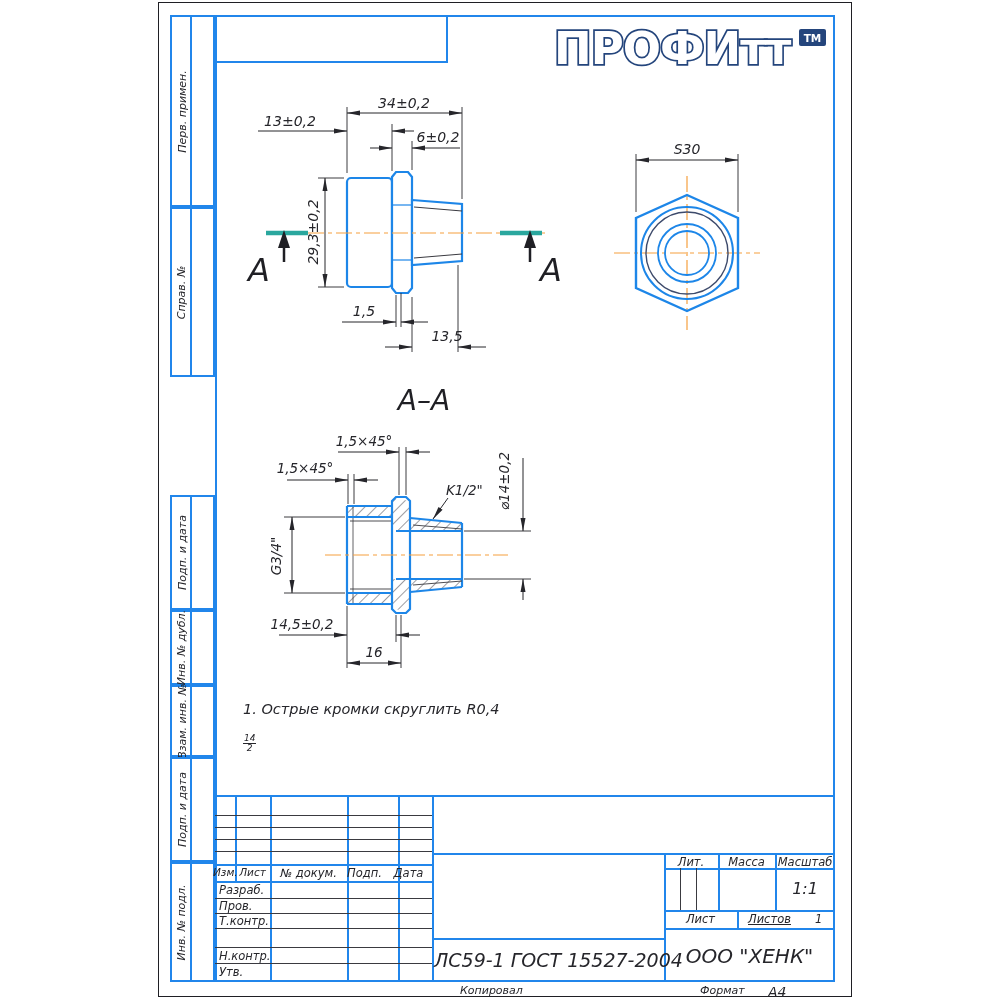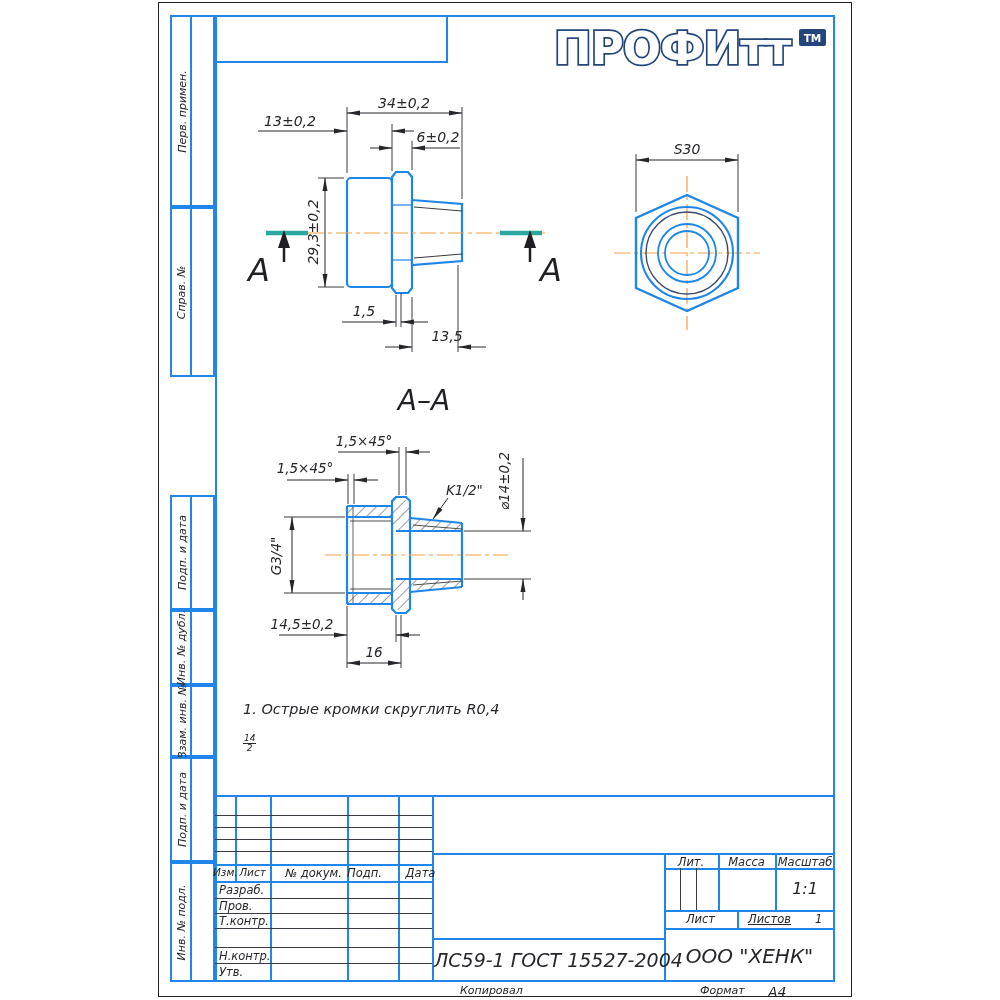--- a/index.html
+++ b/index.html
@@ -278,23 +278,23 @@
   <div class="abs bk-h" style="left:215px;top:913px;width:217px;"></div>
   <div class="abs bk-h" style="left:215px;top:928px;width:217px;"></div>
   <div class="abs bk-h" style="left:215px;top:947px;width:217px;"></div>
   <div class="abs bk-h" style="left:215px;top:963px;width:217px;"></div>
 
   <div class="abs bk-v" style="left:680px;top:868px;height:42px;"></div>
   <div class="abs bk-v" style="left:696px;top:868px;height:42px;"></div>
 
   <div class="abs lbl ctr" style="left:213px;top:866px;width:24px;font-size:10.5px;">Изм.</div>
   <div class="abs lbl ctr" style="left:235px;top:866px;width:35px;font-size:10.5px;">Лист</div>
-  <div class="abs lbl ctr" style="left:270px;top:866px;width:87px;">№ докум.</div>
+  <div class="abs lbl ctr" style="left:270px;top:866px;width:77px;">№ докум.</div>
   <div class="abs lbl ctr" style="left:347px;top:866px;width:35px;">Подп.</div>
-  <div class="abs lbl ctr" style="left:398px;top:866px;width:45px;">Дата</div>
+  <div class="abs lbl ctr" style="left:386px;top:866px;width:45px;">Дата</div>
 
   <div class="abs lbl" style="left:219px;top:883px;">Разраб.</div>
   <div class="abs lbl" style="left:219px;top:899px;">Пров.</div>
   <div class="abs lbl" style="left:219px;top:914px;">Т.контр.</div>
   <div class="abs lbl" style="left:219px;top:949px;">Н.контр.</div>
   <div class="abs lbl" style="left:219px;top:965px;">Утв.</div>
 
   <div class="abs it ctr" style="left:434px;top:949px;width:228px;font-size:19px;white-space:nowrap;">ЛС59-1 ГОСТ 15527-2004</div>
 
   <div class="abs lbl ctr" style="left:664px;top:855px;width:54px;">Лит.</div>

